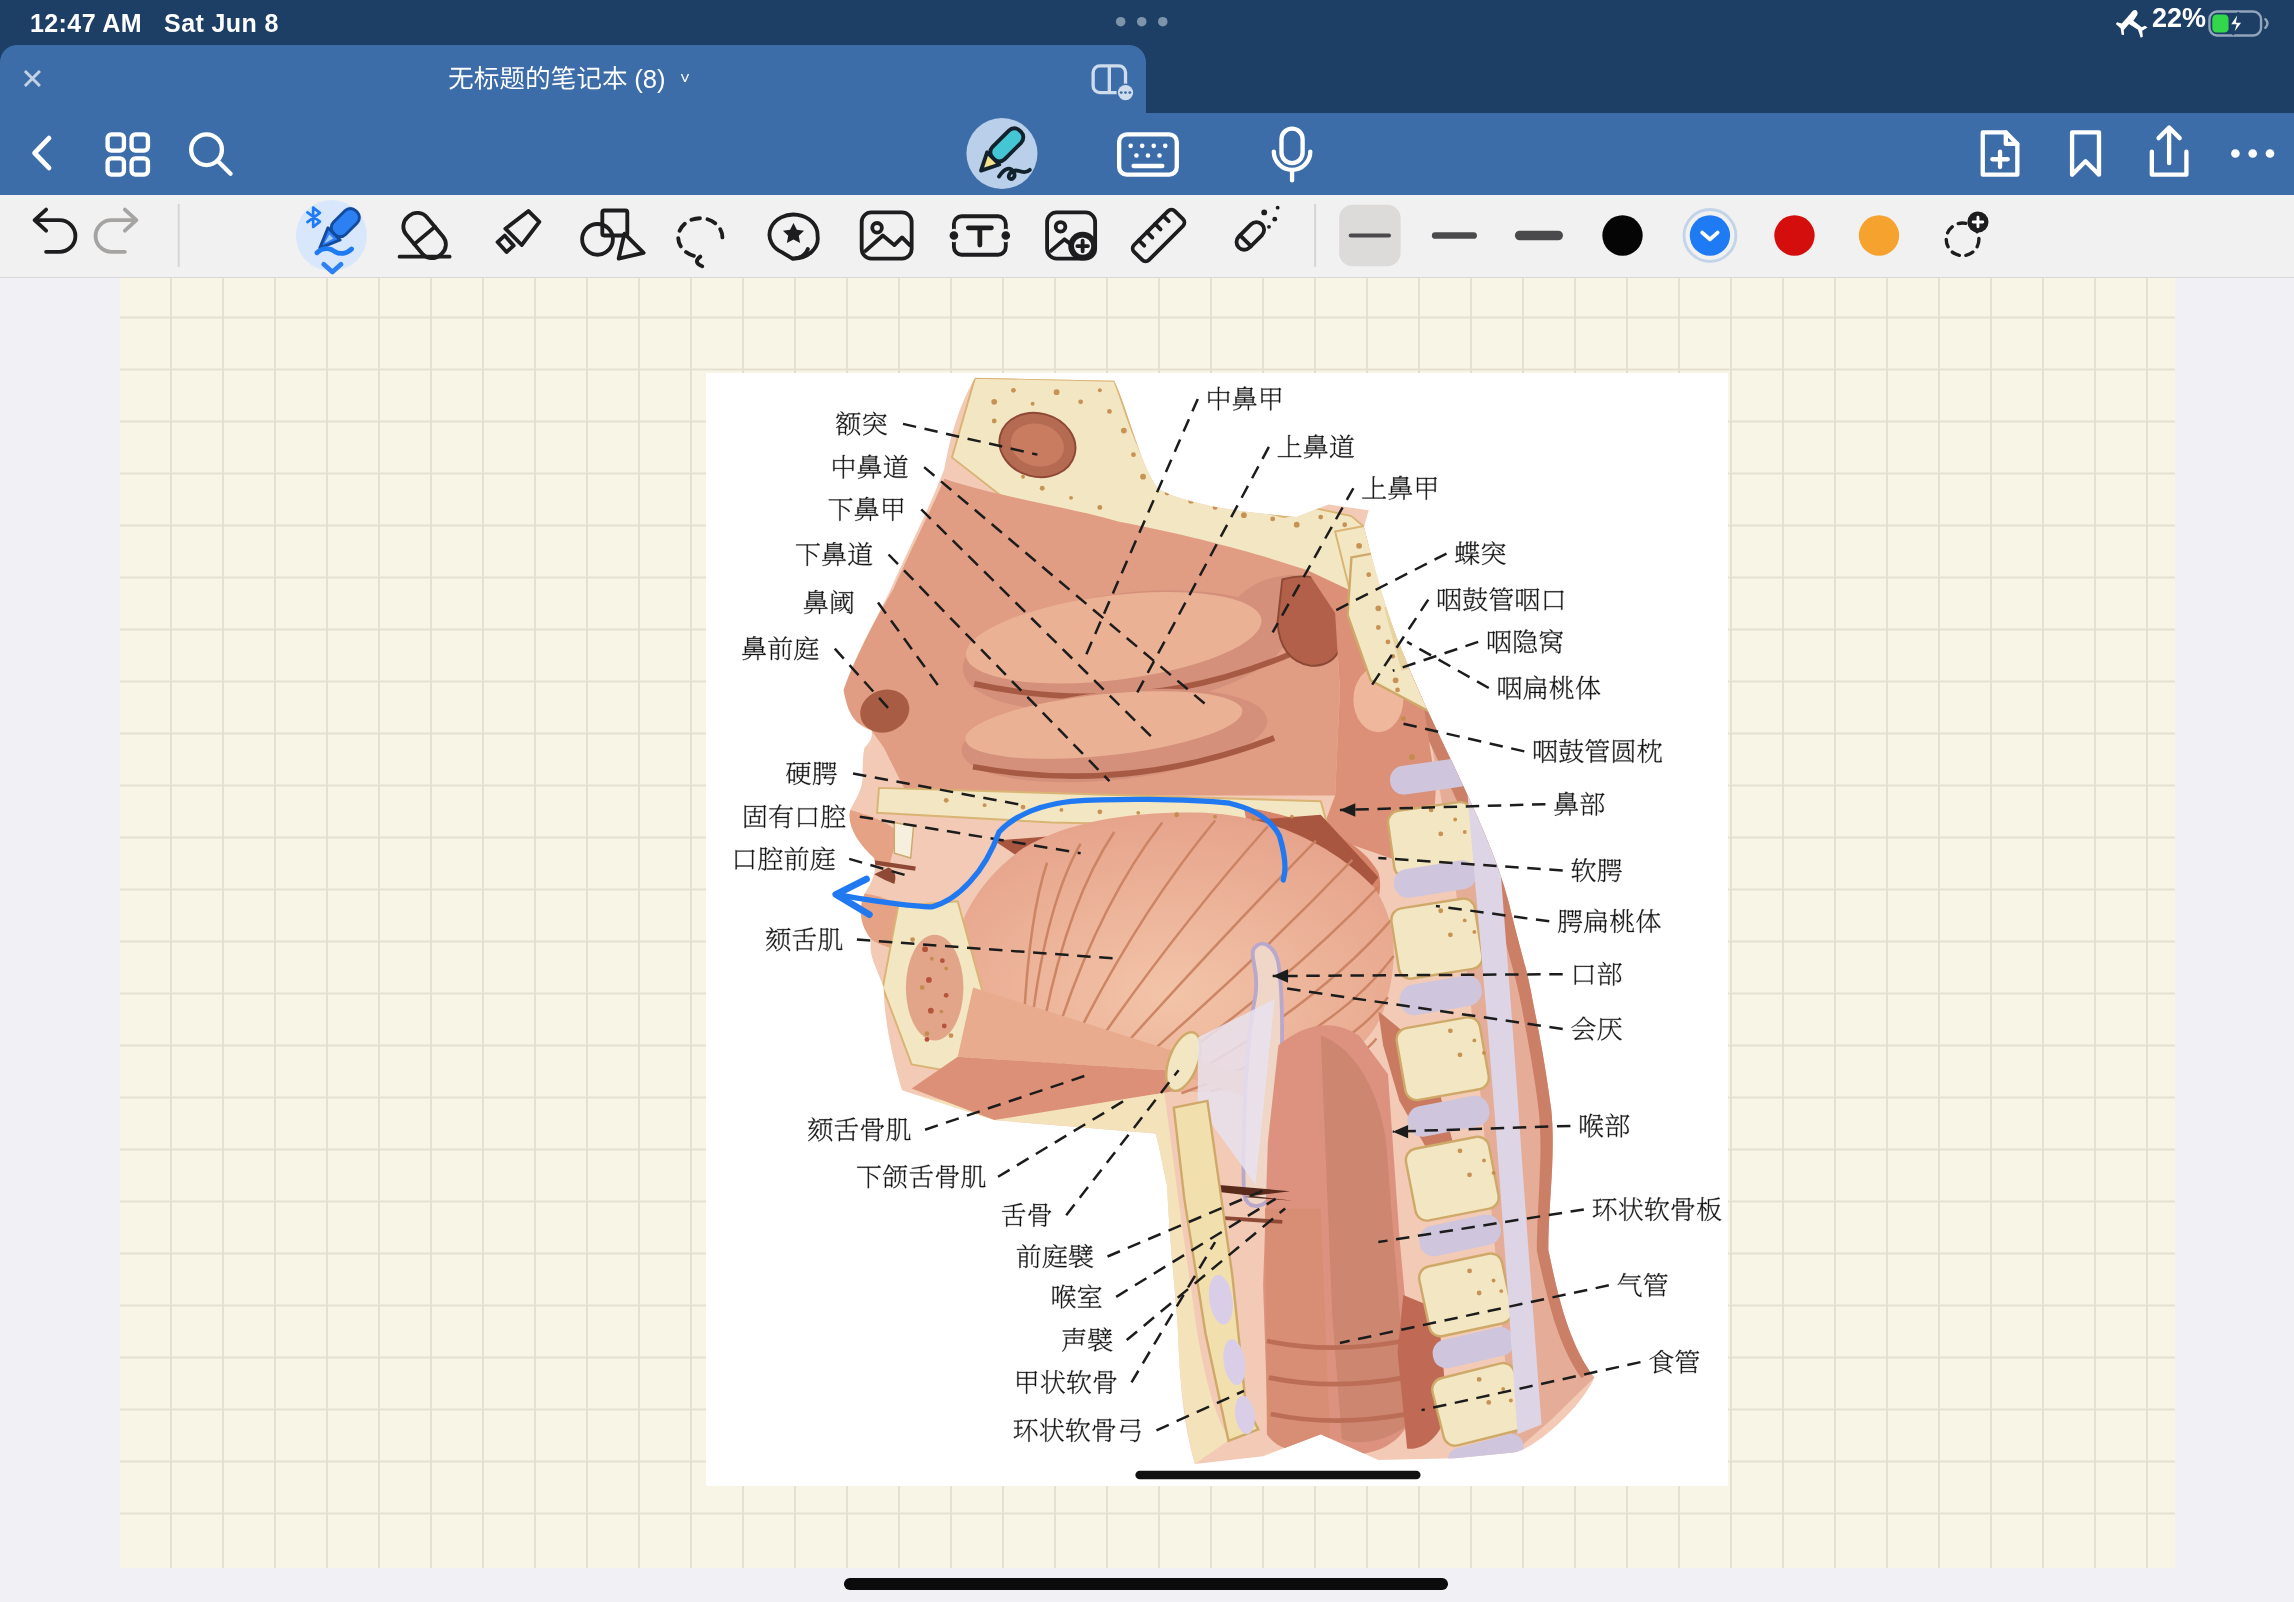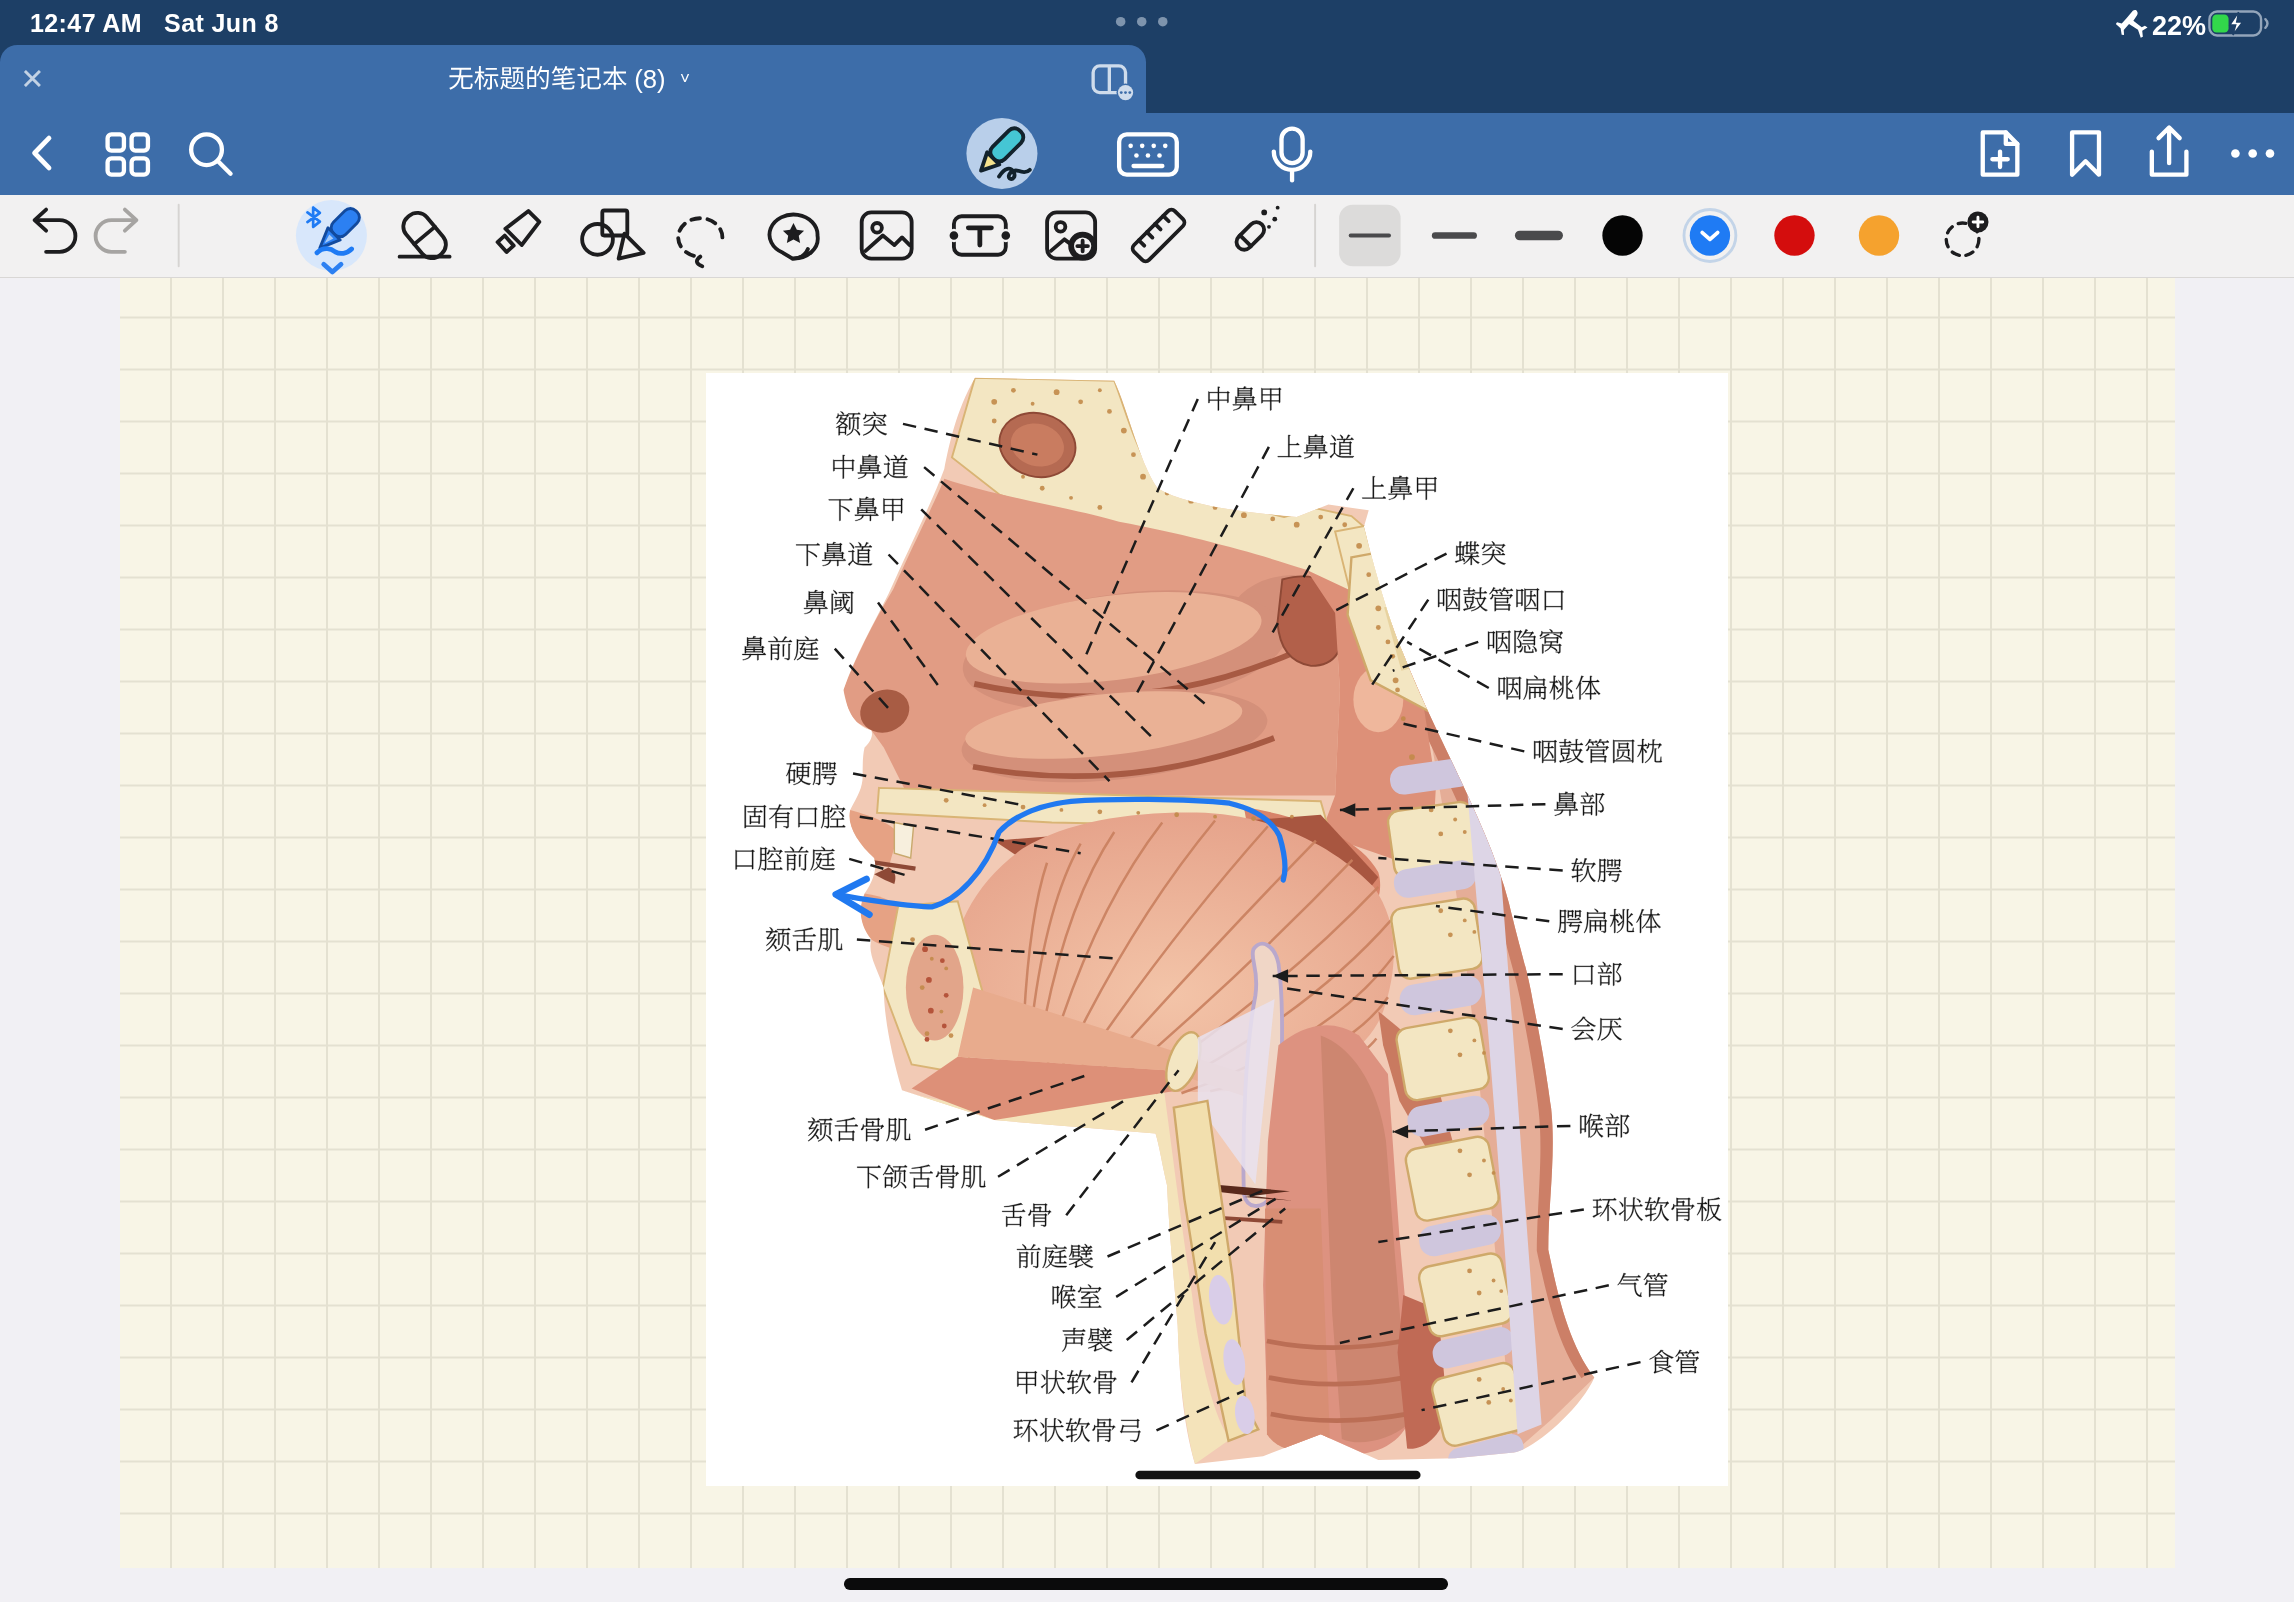--- a/index.html
+++ b/index.html
@@ -2,21 +2,21 @@
 <html><head>
 <meta charset="utf-8">
 <style>
   * { margin:0; padding:0; box-sizing:border-box; }
   html,body { width:2294px; height:1602px; overflow:hidden; }
   body { font-family:"Liberation Sans", sans-serif; position:relative; background:#f1f0f4; }
   .abs { position:absolute; }
   
   #status { left:0; top:0; width:2294px; height:45px; background:#1d3f66; color:#fff;text-align:center; }
   #status .time { left:30px; top:8.6px; font-size:25px; font-weight:700; letter-spacing:0.4px; }
-  #status .right { right:88px; top:11px; font-size:27px; font-weight:600; }
+  #status .right { right:88px; top:3px; font-size:27px; font-weight:600; }
   
   #tabrow { left:0; top:45px; width:2294px; height:68px; background:#1d3f66; }
   #tab { left:0; top:0; width:1146px; height:68px; background:#3d6da9; border-radius:17.3px 17.3px 0 0; color:#fff; }
   #tab .x { left:11.5px; top:12.5px; width:42px; height:42px; font-size:29px; color:#c3d2e4; text-align:center; line-height:42px; font-weight:400; }
   
   #toolbar { left:0; top:113px; width:2294px; height:82px; background:#3d6da9; }
   
   #tools { left:0; top:195px; width:2294px; height:83px; background:#f2f1f1; border-bottom:1.9px solid #d9d7d5; }
   
   #canvas { left:0; top:278px; width:2294px; height:1325px; background:#f1f0f4; }

